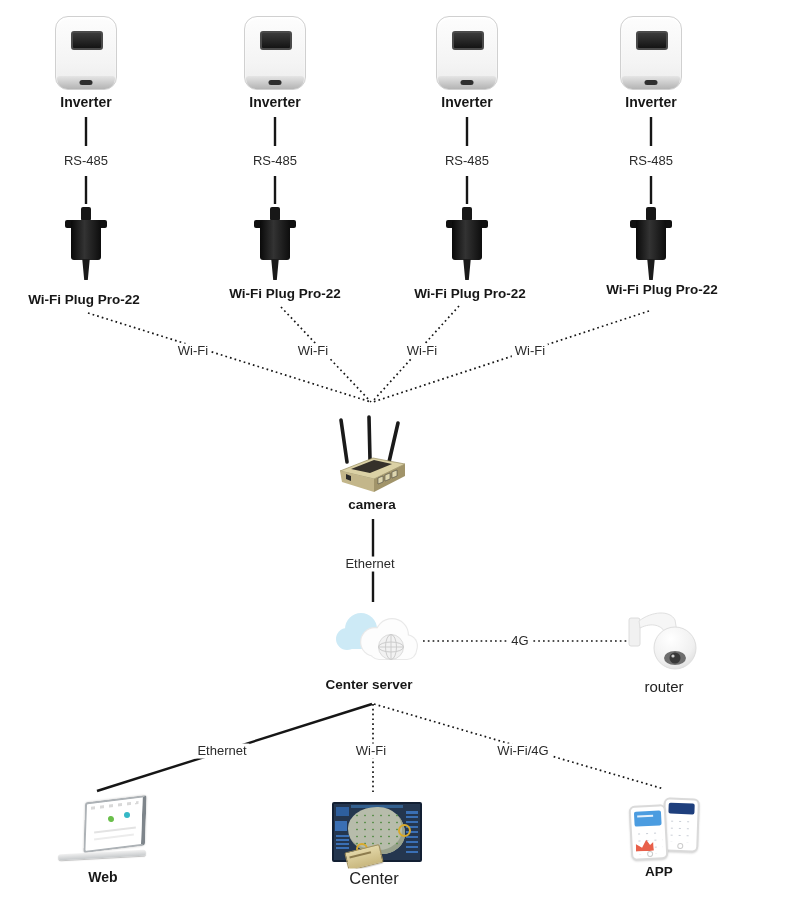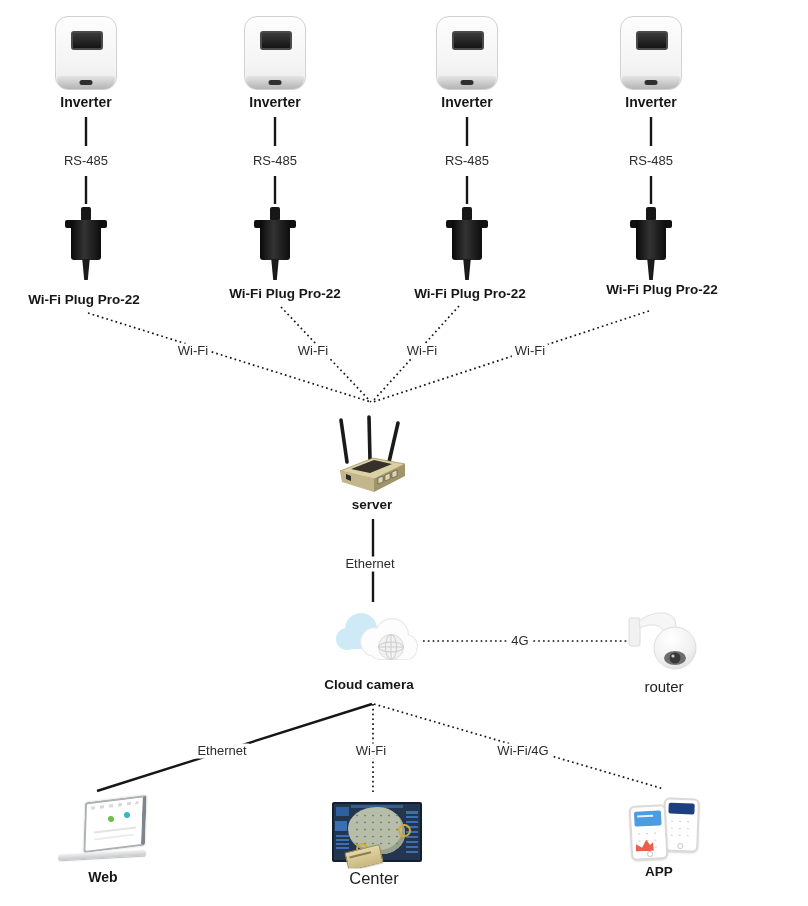--- a/index.html
+++ b/index.html
@@ -202,21 +202,21 @@
       <polygon points="6,57 39,44 71,50 40,65" fill="#dbd1a5" stroke="#978c60" stroke-width="0.7"></polygon>
       <polygon points="6,57 40,65 40,78 8,68" fill="#c3b68a"></polygon>
       <polygon points="40,65 71,50 71,62 40,78" fill="#a1946a"></polygon>
       <polygon points="17,55 40,46 58,50 36,59" fill="#35302a"></polygon>
       <polygon points="12,60 17,62 17,67 12,65" fill="#2a2a2a"></polygon>
       <polygon points="44,64 49,62 49,68 44,70" fill="#ded6ae" stroke="#3a3a3a" stroke-width="0.5"></polygon>
       <polygon points="51,61 56,59 56,65 51,67" fill="#ded6ae" stroke="#3a3a3a" stroke-width="0.5"></polygon>
       <polygon points="58,58 63,56 63,62 58,64" fill="#ded6ae" stroke="#3a3a3a" stroke-width="0.5"></polygon>
     </svg>
   </div>
-  <div class="lbl b" style="left:372px;top:505px">server</div>
+  <div class="lbl b" style="left:372px;top:505px">camera</div>
   <div class="lbl" style="left:370px;top:564px">Ethernet</div>
 
   <div class="icon" style="left:333px;top:604px">
     <svg width="88" height="68" viewBox="0 0 88 68">
       <g fill="#cdeaf6">
         <circle cx="28" cy="25" r="16"></circle>
           <circle cx="14" cy="35" r="11"></circle>
         <circle cx="40" cy="36" r="13"></circle>
           <rect x="10" y="30" width="34" height="15" rx="7.5"></rect>
       </g>
@@ -233,21 +233,21 @@
           <rect x="37" y="37" width="46" height="18" rx="9"></rect>
       </g>
       <g>
         <circle cx="58" cy="43" r="12.5" fill="#f2f2f2" stroke="#dcdcdc"></circle>
         <path d="M45.5 43 H70.5 M58 30.5 V55.5" stroke="#cccccc" fill="none"></path>
         <ellipse cx="58" cy="43" rx="5.5" ry="12.5" fill="none" stroke="#cccccc"></ellipse>
         <ellipse cx="58" cy="43" rx="12.5" ry="5" fill="none" stroke="#cccccc"></ellipse>
       </g>
     </svg>
   </div>
-  <div class="lbl b" style="left:369px;top:685px">Cloud camera</div>
+  <div class="lbl b" style="left:369px;top:685px">Center server</div>
   <div class="lbl" style="left:520px;top:641px">4G</div>
 
   <div class="icon" style="left:626px;top:608px">
     <svg width="78" height="66" viewBox="0 0 78 66">
       <defs>
         <radialGradient id="domeg" cx="40%" cy="28%" r="85%">
           <stop offset="0%" stop-color="#ffffff"></stop>
             <stop offset="65%" stop-color="#f0f0f0"></stop>
           <stop offset="100%" stop-color="#d9d9d9"></stop>
         </radialGradient>

